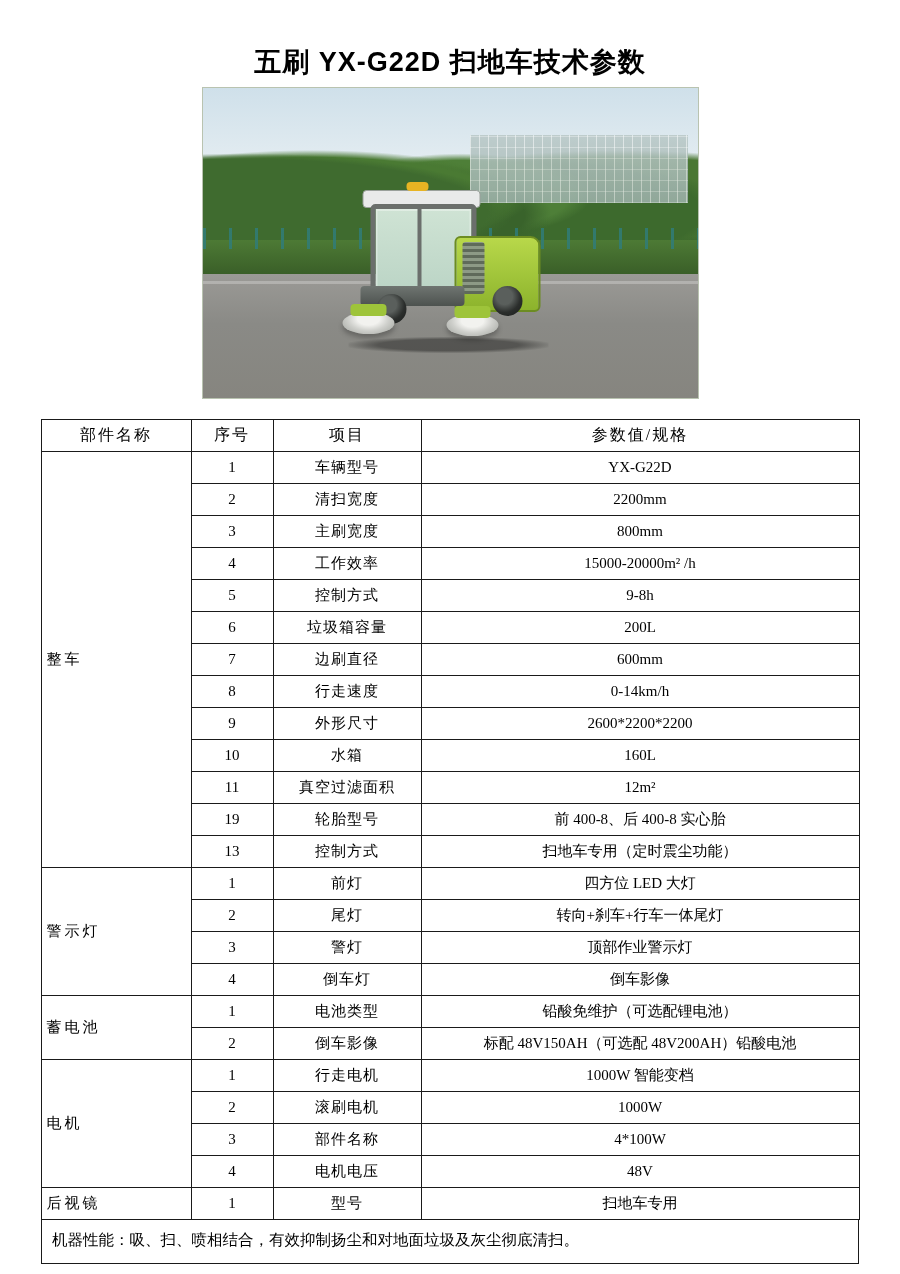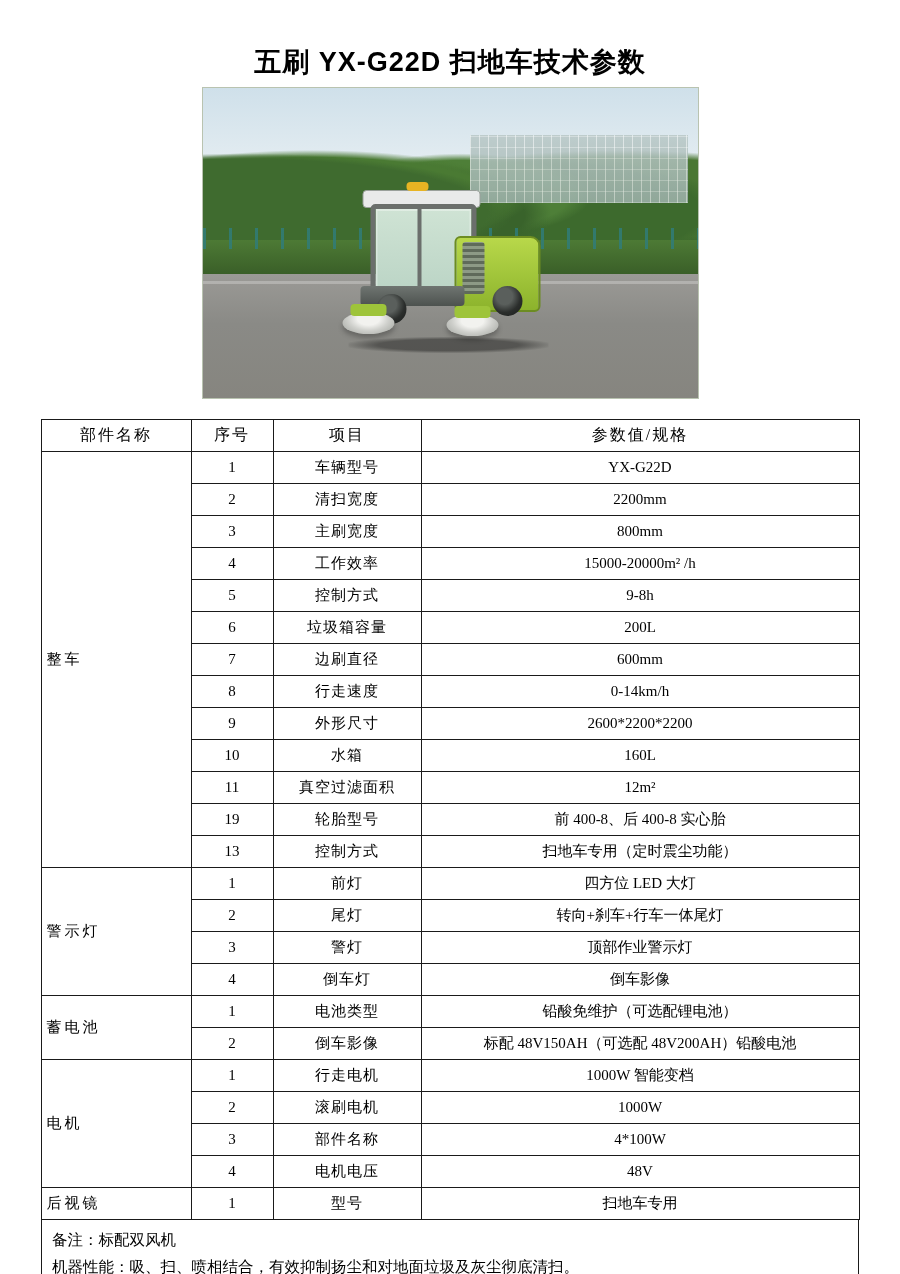--- a/index.html
+++ b/index.html
@@ -438,18 +438,17 @@
       <tr>
         <td class="part" rowspan="1">后视镜</td>
         <td class="no">1</td>
         <td class="item">型号</td>
         <td class="val">扫地车专用</td>
       </tr>
     </tbody>
   </table>
 
   <div class="notes">
-    <div>备注：标配双风机</div>
     <div>机器性能：吸、扫、喷相结合，有效抑制扬尘和对地面垃圾及灰尘彻底清扫。</div>
 
   </div>
 
 </div>
 
 </body></html>

